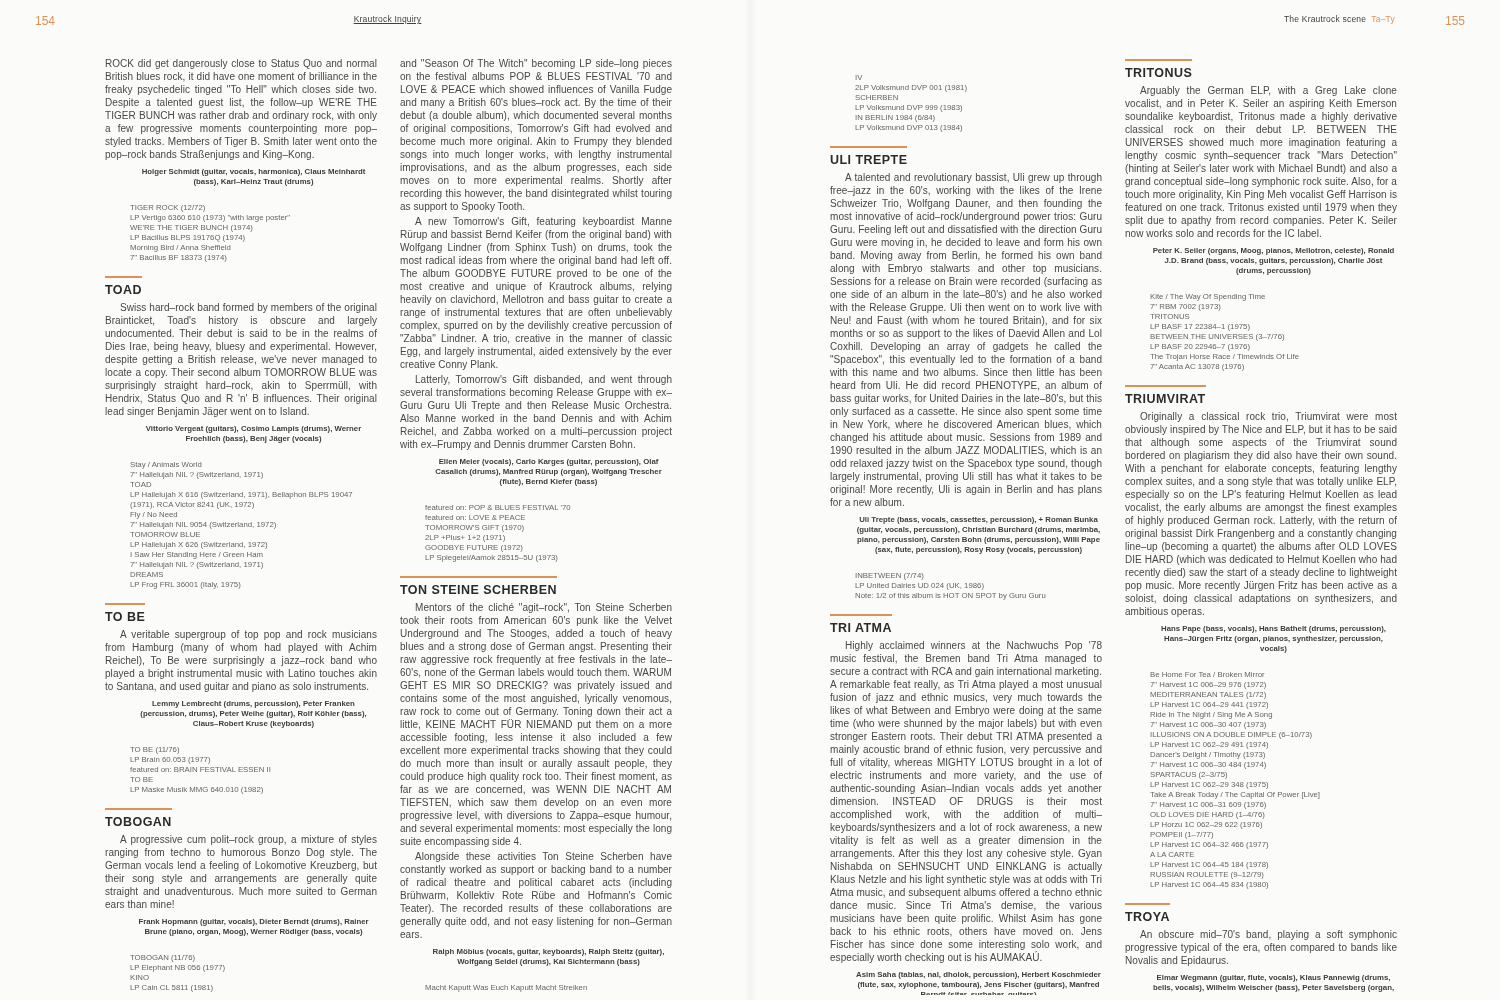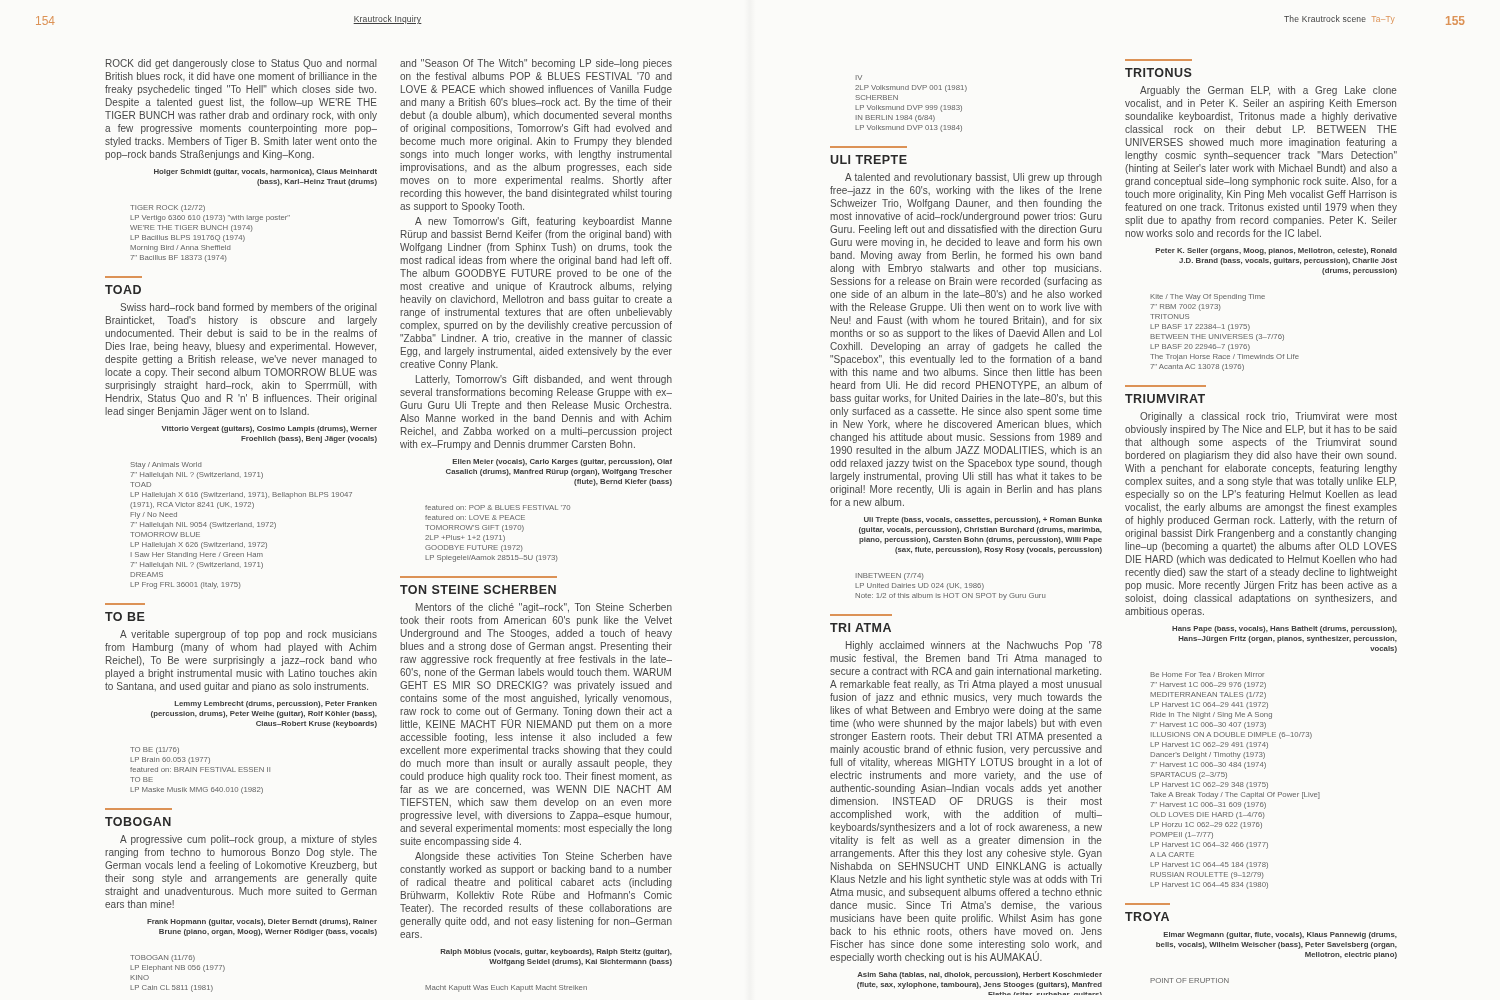--- a/index.html
+++ b/index.html
@@ -11,42 +11,42 @@
     -webkit-font-smoothing:antialiased;
   }
   .gutter{
     position:absolute; left:744px; top:0; width:12px; height:1000px;
     background:linear-gradient(to right, rgba(0,0,0,0) 0%, rgba(0,0,0,0.035) 50%, rgba(0,0,0,0) 100%);
   }
   
   .running{ position:absolute; top:14px; font-size:8.5px; letter-spacing:.2px; color:#3f3f3f; }
   .pagenum{ position:absolute; top:14px; font-size:12px; color:var(--accent); }
   #pn-left{ left:35px; }
-  #pn-right{ right:35px; text-align:right;font-weight:bold; }
+  #pn-right{ right:35px; text-align:right; }
   #rh-left{ left:105px; width:565px; text-align:center;text-decoration:underline; }
   #rh-right{ left:830px; width:565px; text-align:right; }
   .range{ color:var(--accent); }
   
   .col{
     position:absolute; top:57px; width:272px; height:938px; overflow:hidden;
   }
   #col0{ left:105px; } #col1{ left:400px; } #col2{ left:830px; } #col3{ left:1125px; }
   .heading{
     display:table; font-size:12.5px; font-weight:bold; letter-spacing:.45px;
     color:var(--ink-dark); border-top:2px solid var(--accent);
     padding-top:5px; margin:2px 0 4px 0; white-space:nowrap;
   }
   .body{
     font-size:10px; line-height:13px; text-align:justify; color:var(--ink);
     letter-spacing:.05px; margin-bottom:2px;
   }
   .indent{ text-indent:15px; }
   .credits{
     font-size:7.8px; line-height:10px; font-weight:bold; color:#3d3d3d;
-    padding-left:25px; margin:6px 0 6px 0; text-align:right;
+    padding-left:25px; margin:6px 0 6px 0; text-align:center;
   }
   .disco{
     font-size:7.8px; line-height:10px; color:var(--ink-light);
     padding-left:25px; margin:16px 0 13px 0;
   }
   .disco > div{ padding-left:0; }
 </style>
 </head>
 <body>
 
@@ -143,21 +143,21 @@
     <h2 class="heading">ULI TREPTE</h2>
     <p class="body indent">A talented and revolutionary bassist, Uli grew up through free–jazz in the 60's, working with the likes of the Irene Schweizer Trio, Wolfgang Dauner, and then founding the most innovative of acid–rock/underground power trios: Guru Guru. Feeling left out and dissatisfied with the direction Guru Guru were moving in, he decided to leave and form his own band. Moving away from Berlin, he formed his own band along with Embryo stalwarts and other top musicians. Sessions for a release on Brain were recorded (surfacing as one side of an album in the late–80's) and he also worked with the Release Gruppe. Uli then went on to work live with Neu! and Faust (with whom he toured Britain), and for six months or so as support to the likes of Daevid Allen and Lol Coxhill. Developing an array of gadgets he called the "Spacebox", this eventually led to the formation of a band with this name and two albums. Since then little has been heard from Uli. He did record PHENOTYPE, an album of bass guitar works, for United Dairies in the late–80's, but this only surfaced as a cassette. He since also spent some time in New York, where he discovered American blues, which changed his attitude about music. Sessions from 1989 and 1990 resulted in the album JAZZ MODALITIES, which is an odd relaxed jazzy twist on the Spacebox type sound, though largely instrumental, proving Uli still has what it takes to be original! More recently, Uli is again in Berlin and has plans for a new album.</p>
     <p class="credits">Uli Trepte (bass, vocals, cassettes, percussion), + Roman Bunka (guitar, vocals, percussion), Christian Burchard (drums, marimba, piano, percussion), Carsten Bohn (drums, percussion), Willi Pape (sax, flute, percussion), Rosy Rosy (vocals, percussion)</p>
     <div class="disco">
       <div>INBETWEEN (7/74)</div>
       <div>LP United Dairies UD 024 (UK, 1986)</div>
       <div>Note: 1/2 of this album is HOT ON SPOT by Guru Guru</div>
     </div>
     <h2 class="heading">TRI ATMA</h2>
     <p class="body indent">Highly acclaimed winners at the Nachwuchs Pop '78 music festival, the Bremen band Tri Atma managed to secure a contract with RCA and gain international marketing. A remarkable feat really, as Tri Atma played a most unusual fusion of jazz and ethnic musics, very much towards the likes of what Between and Embryo were doing at the same time (who were shunned by the major labels) but with even stronger Eastern roots. Their debut TRI ATMA presented a mainly acoustic brand of ethnic fusion, very percussive and full of vitality, whereas MIGHTY LOTUS brought in a lot of electric instruments and more variety, and the use of authentic-sounding Asian–Indian vocals adds yet another dimension. INSTEAD OF DRUGS is their most accomplished work, with the addition of multi–keyboards/synthesizers and a lot of rock awareness, a new vitality is felt as well as a greater dimension in the arrangements. After this they lost any cohesive style. Gyan Nishabda on SEHNSUCHT UND EINKLANG is actually Klaus Netzle and his light synthetic style was at odds with Tri Atma music, and subsequent albums offered a techno ethnic dance music. Since Tri Atma's demise, the various musicians have been quite prolific. Whilst Asim has gone back to his ethnic roots, others have moved on. Jens Fischer has since done some interesting solo work, and especially worth checking out is his AUMAKAÚ.</p>
-    <p class="credits">Asim Saha (tablas, nal, dholok, percussion), Herbert Koschmieder (flute, sax, xylophone, tamboura), Jens Stooges (guitars), Manfred Flathe (sitar, surbahar, guitars)</p>
+    <p class="credits">Asim Saha (tablas, nal, dholok, percussion), Herbert Koschmieder (flute, sax, xylophone, tamboura), Jens Fischer (guitars), Manfred Berndt (sitar, surbahar, guitars)</p>
     <div class="disco">
       <div>featured on: POP NACHWUCHS–FESTIVAL '78</div>
       <div>TRI ATMA</div>
     </div>
   </div>
 <div id="col3" class="col">
     <h2 class="heading">TRITONUS</h2>
     <p class="body indent">Arguably the German ELP, with a Greg Lake clone vocalist, and in Peter K. Seiler an aspiring Keith Emerson soundalike keyboardist, Tritonus made a highly derivative classical rock on their debut LP. BETWEEN THE UNIVERSES showed much more imagination featuring a lengthy cosmic synth–sequencer track "Mars Detection" (hinting at Seiler's later work with Michael Bundt) and also a grand conceptual side–long symphonic rock suite. Also, for a touch more originality, Kin Ping Meh vocalist Geff Harrison is featured on one track. Tritonus existed until 1979 when they split due to apathy from record companies. Peter K. Seiler now works solo and records for the IC label.</p>
     <p class="credits">Peter K. Seiler (organs, Moog, pianos, Mellotron, celeste), Ronald J.D. Brand (bass, vocals, guitars, percussion), Charlie Jöst (drums, percussion)</p>
     <div class="disco">
@@ -191,17 +191,18 @@
       <div>OLD LOVES DIE HARD (1–4/76)</div>
       <div>LP Horzu 1C 062–29 622 (1976)</div>
       <div>POMPEII (1–7/77)</div>
       <div>LP Harvest 1C 064–32 466 (1977)</div>
       <div>A LA CARTE</div>
       <div>LP Harvest 1C 064–45 184 (1978)</div>
       <div>RUSSIAN ROULETTE (9–12/79)</div>
       <div>LP Harvest 1C 064–45 834 (1980)</div>
     </div>
     <h2 class="heading">TROYA</h2>
+    <p class="body indent">An obscure mid–70's band, playing a soft symphonic progressive typical of the era, often compared to bands like Novalis and Epidaurus.</p>
     <p class="credits">Elmar Wegmann (guitar, flute, vocals), Klaus Pannewig (drums, bells, vocals), Wilhelm Weischer (bass), Peter Savelsberg (organ, Mellotron, electric piano)</p>
     <div class="disco">
       <div>POINT OF ERUPTION</div>
     </div>
   </div>
 
 </body></html>

